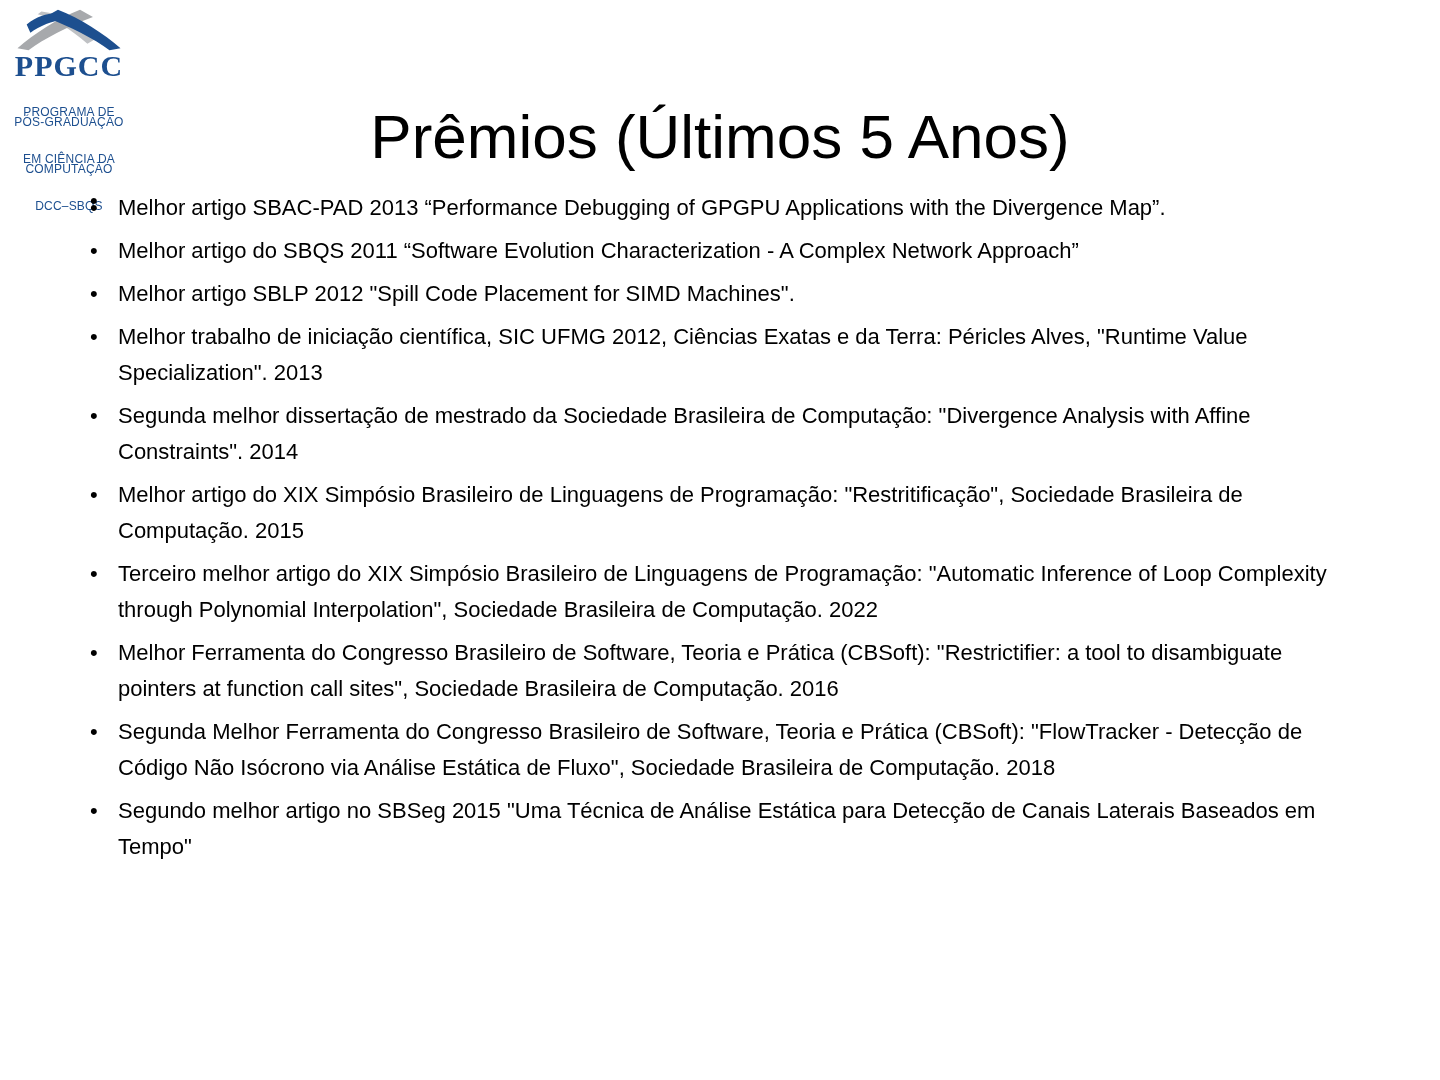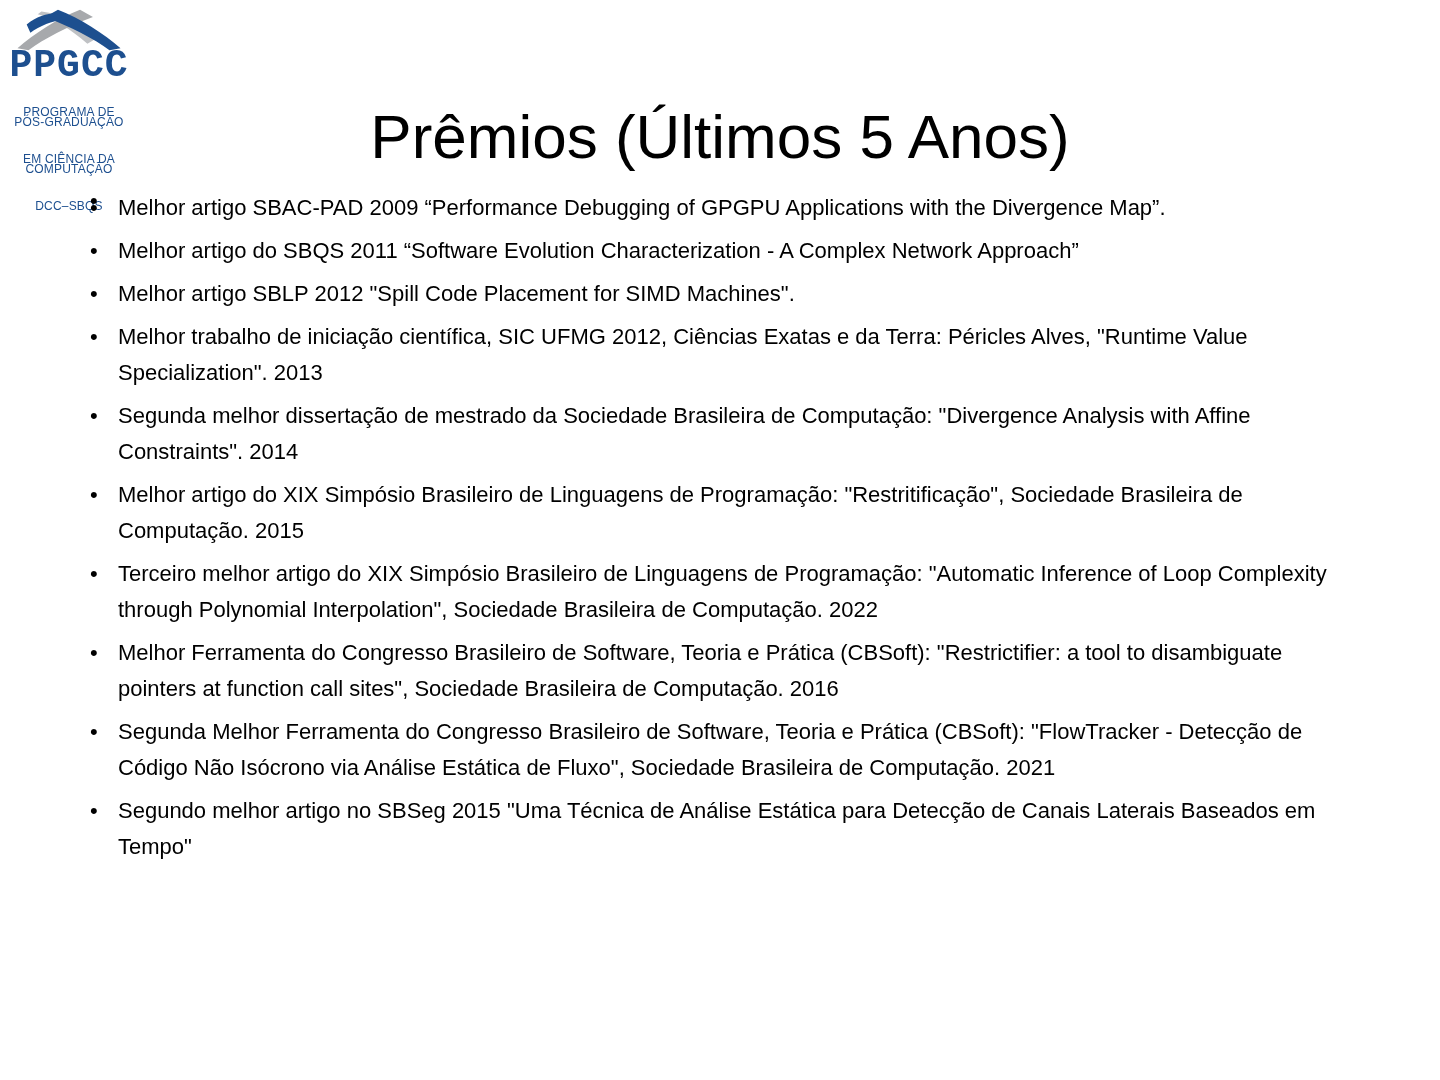--- a/index.html
+++ b/index.html
@@ -24,23 +24,23 @@
     width: 122px;
     text-align: center;
   }
   .logo-graphic {
     display: block;
     margin: 0 auto;
     width: 118px;
     height: 46px;
   }
   .logo-acronym {
-    font-family: Liberation Mono, monospace;
+    font-family: Liberation Serif, serif;
     font-weight: bold;
-    font-size: 38px;
+    font-size: 30px;
     line-height: 28px;
     color: #1d4f8f;
     letter-spacing: 1px;
   }
   .logo-sub {
     font-size: 12px;
     font-weight: normal;
     line-height: 9.5px;
     color: #1d4f8f;
     letter-spacing: 0.2px;
@@ -103,23 +103,23 @@
   <div class="logo-acronym">PPGCC</div>
   <div class="logo-sub">PROGRAMA DE PÓS-GRADUAÇÃO</div>
   <div class="logo-sub">EM CIÊNCIA DA COMPUTAÇÃO</div>
   <div class="logo-sub">DCC–SBQS</div>
 </div>
 
 <h1 class="slide-title">Prêmios (Últimos 5 Anos)</h1>
 
 <ul class="awards" id="awards-list">
     <li><span class="marker">•</span></li>
-    <li><span class="marker">•</span><span>Melhor artigo SBAC-PAD 2009 “Performance Debugging of GPGPU Applications with the Divergence Map”.</span></li>
+    <li><span class="marker">•</span><span>Melhor artigo SBAC-PAD 2013 “Performance Debugging of GPGPU Applications with the Divergence Map”.</span></li>
     <li><span class="marker">•</span><span>Melhor artigo do SBQS 2011 “Software Evolution Characterization - A Complex Network Approach”</span></li>
     <li><span class="marker">•</span><span>Melhor artigo SBLP 2012 "Spill Code Placement for SIMD Machines".</span></li>
     <li><span class="marker">•</span><span>Melhor trabalho de iniciação científica, SIC UFMG 2012, Ciências Exatas e da Terra: Péricles Alves, "Runtime Value Specialization". 2013</span></li>
     <li><span class="marker">•</span><span>Segunda melhor dissertação de mestrado da Sociedade Brasileira de Computação: "Divergence Analysis with Affine Constraints". 2014</span></li>
     <li><span class="marker">•</span><span>Melhor artigo do XIX Simpósio Brasileiro de Linguagens de Programação: "Restritificação", Sociedade Brasileira de Computação. 2015</span></li>
     <li><span class="marker">•</span><span>Terceiro melhor artigo do XIX Simpósio Brasileiro de Linguagens de Programação: "Automatic Inference of Loop Complexity through Polynomial Interpolation", Sociedade Brasileira de Computação. 2022</span></li>
     <li><span class="marker">•</span><span>Melhor Ferramenta do Congresso Brasileiro de Software, Teoria e Prática (CBSoft): "Restrictifier: a tool to disambiguate pointers at function call sites", Sociedade Brasileira de Computação. 2016</span></li>
-    <li><span class="marker">•</span><span>Segunda Melhor Ferramenta do Congresso Brasileiro de Software, Teoria e Prática (CBSoft): "FlowTracker - Detecção de Código Não Isócrono via Análise Estática de Fluxo", Sociedade Brasileira de Computação. 2021</span></li>
+    <li><span class="marker">•</span><span>Segunda Melhor Ferramenta do Congresso Brasileiro de Software, Teoria e Prática (CBSoft): "FlowTracker - Detecção de Código Não Isócrono via Análise Estática de Fluxo", Sociedade Brasileira de Computação. 2018</span></li>
     <li><span class="marker">•</span><span>Segundo melhor artigo no SBSeg 2015 "Uma Técnica de Análise Estática para Detecção de Canais Laterais Baseados em Tempo"</span></li>
   </ul>
 
 </body></html>

